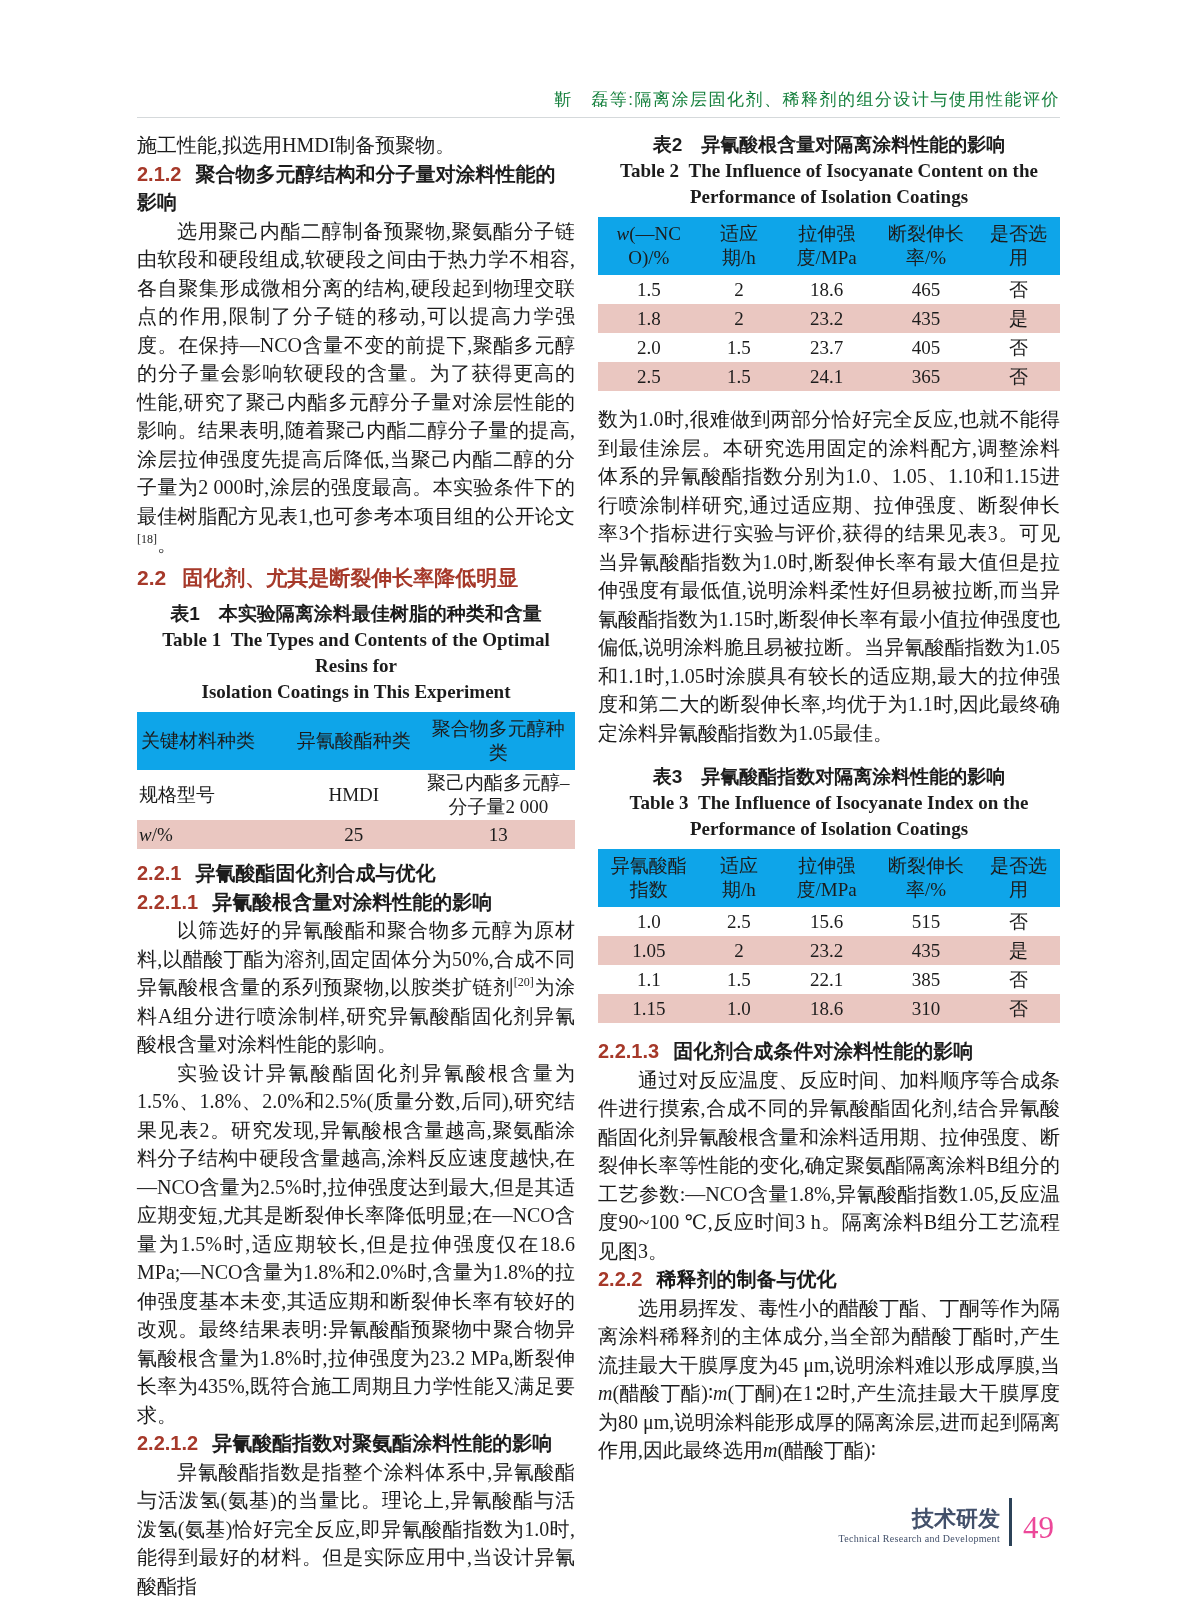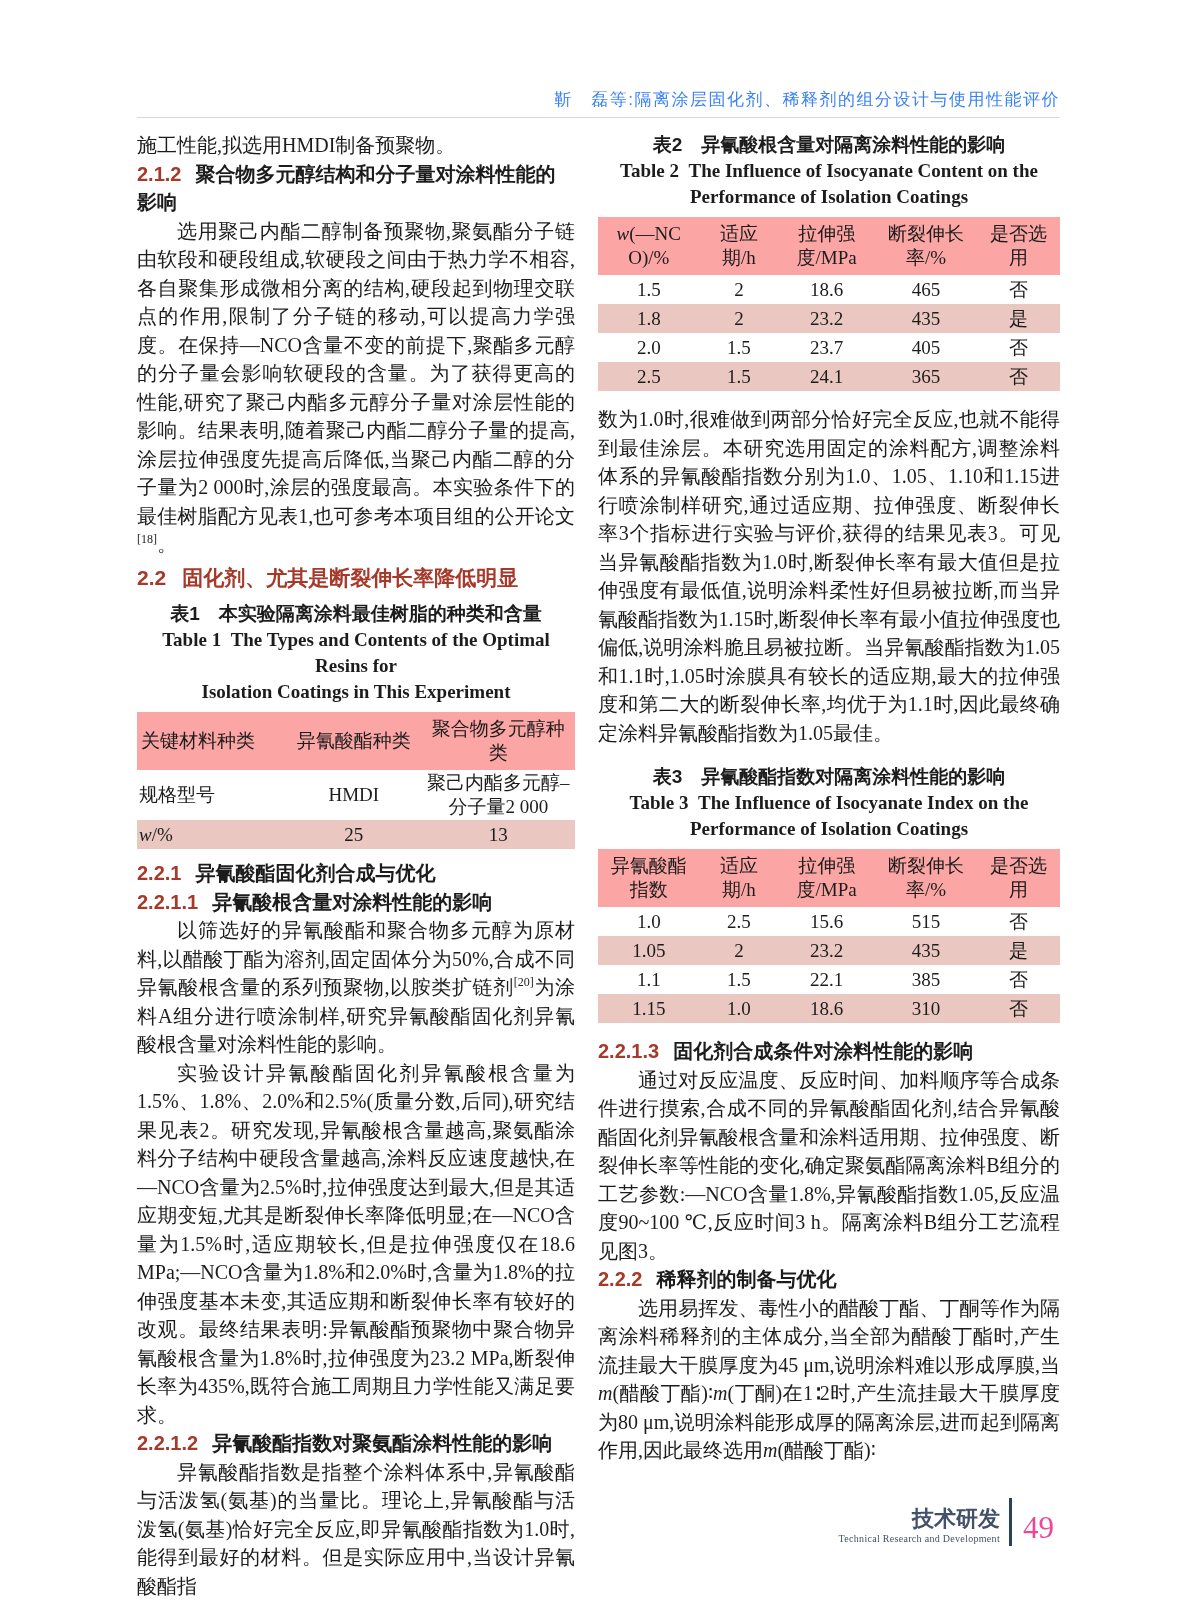--- a/index.html
+++ b/index.html
@@ -1,18 +1,18 @@
 <!DOCTYPE html>
 <html><head>
 <meta charset="utf-8">
 <style>
   html,body{margin:0;padding:0;background:#ffffff;}
   .page{position:relative;width:1187px;height:1600px;background:#ffffff;overflow:hidden;
         font-family:"Liberation Serif","DejaVu Serif",serif;color:#1c1c1c;}
-  .running-head{position:absolute;top:88px;right:127px;font-size:17px;color:#3b82f6;
+  .running-head{position:absolute;top:88px;right:127px;font-size:17px;color:#15803d;
         font-family:"Liberation Sans","DejaVu Sans",sans-serif;letter-spacing:1.5px;}
   .head-rule{position:absolute;top:117px;left:137px;width:923px;height:1px;background:#d5d9db;}
 
   .col{position:absolute;top:131px;font-size:20px;line-height:28.5px;text-align:justify;}
   .col-left{left:137px;width:438px;}
   .col-right{left:598px;width:462px;}
 
   .para{margin:0;}
   .indent{text-indent:2em;}
   .ref{font-size:12px;vertical-align:super;line-height:0;}
@@ -23,21 +23,21 @@
   .h2-red{color:#a6392a;font-size:21px;margin:5px 0 3px 0;}
   .h2-red .hnum{margin-right:16px;}
 
   .tblock{margin:8px 0 10px 0;}
   .tcap-cn{text-align:center;font-family:"Liberation Sans","DejaVu Sans",sans-serif;
         font-weight:bold;font-size:19px;line-height:27px;text-indent:0;}
   .tcap-en{text-align:center;font-weight:bold;font-size:19px;line-height:26px;text-indent:0;}
   table{width:100%;border-collapse:collapse;font-size:19px;margin-top:7px;}
   th{font-weight:normal;}
   th,td{text-align:center;vertical-align:middle;padding:2px 4px;line-height:24px;}
-  .thead-row{background:#fca5a5;}
+  .thead-row{background:#0ea5e9;}
   .thead-row th{padding:5px 4px;}
   .row-alt{background:#eac7c1;}
   .t-left{text-align:left;padding-left:10px;}
   tr.data-row td{height:27px;padding:1px 2px;}
   .it{font-style:italic;}
   .bk{word-break:break-all;}
 
   .footer{position:absolute;right:133px;bottom:54px;display:flex;align-items:flex-end;}
   .footer-text{text-align:right;color:#42506a;margin-right:6px;}
   .footer-cn{font-family:"Liberation Sans","DejaVu Sans",sans-serif;font-weight:bold;

